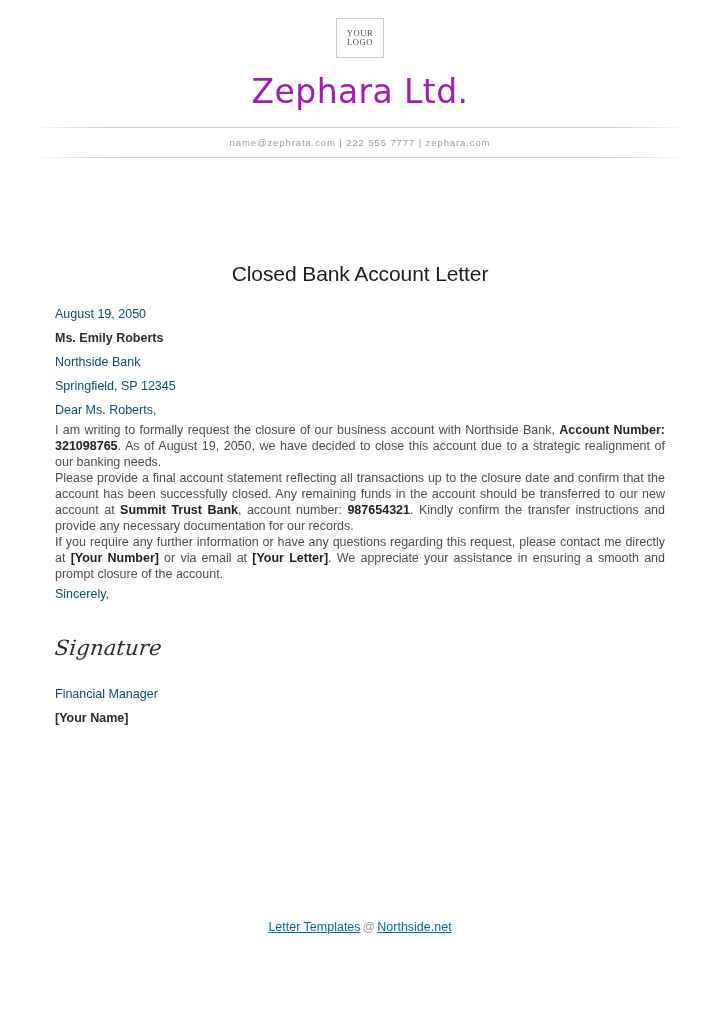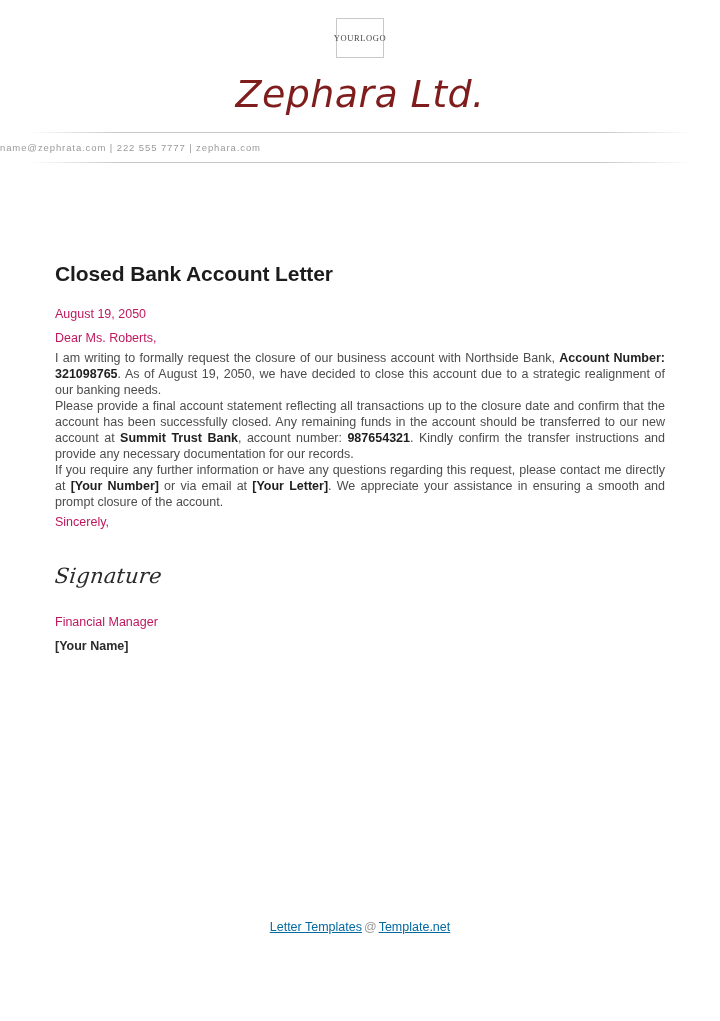--- a/index.html
+++ b/index.html
@@ -21,82 +21,81 @@
   .letterhead {
     padding-top: 18px;
     text-align: center;
   }
   .logo-box {
     width: 48px;
     height: 40px;
     margin: 0 auto;
     border: 1px solid #c9c9c9;
     display: flex;
-    flex-direction: row;
+    flex-direction: column;
     align-items: center;
     justify-content: center;
     line-height: 1.05;
   }
   .logo-box span {
     font-family: "Liberation Serif", serif;
     font-size: 8.5px;
     letter-spacing: 0.6px;
     color: #4a4a4a;
   }
   .company-name {
     margin-top: 14px;
-    font-size: 38px;
+    font-size: 33px;
     font-weight: 400;
     letter-spacing: 0.4px;
-    color: #7f1d1d;
+    color: #a21caf;
     font-family: "DejaVu Sans", sans-serif;
-    font-style: italic;
   }
 
   .rule {
     height: 1px;
     margin: 0 auto;
     width: 664px;
     background: linear-gradient(to right,
         rgba(210,210,210,0) 0%,
         rgba(196,196,196,0.95) 14%,
         rgba(196,196,196,0.95) 86%,
         rgba(210,210,210,0) 100%);
   }
   .rule-top { margin-top: 16px; }
   .rule-bottom { margin-top: 0px; }
 
   .contact-line {
-    text-align: left;
+    text-align: center;
     font-size: 9.5px;
     letter-spacing: 0.9px;
     color: #9a9a9a;
     padding: 9px 0 9px 0;
   }
 
   
   .letter {
     position: absolute;
     left: 55px;
     top: 262px;
     width: 610px;
   }
   .doc-title {
-    text-align: left;
+    text-align: center;
     font-size: 21px;
-    font-weight: bold;
+    font-weight: normal;
     color: #1c1c1c;
     letter-spacing: -0.1px;
     margin: 0 0 16px 0;
     font-family: "Liberation Sans", sans-serif;
   }
   .line {
     font-size: 12.5px;
     line-height: 24px;
-    color: #be185d;
+    color: #0c4a6e;
   }
   .line.bold { font-weight: bold; color: #2b2b2b; }
   p.para {
     margin: 0;
     font-size: 12.5px;
     line-height: 16px;
     color: #4c4c4c;
     text-align: justify;
     text-justify: inter-word;
   }
@@ -154,20 +153,23 @@
 
 </div>
 
 <div class="letter">
 
   <h1 class="doc-title">Closed Bank Account Letter</h1>
 
   <div class="line">August 19, 2050</div>
 
   <div>
+    <div class="line bold">Ms. Emily Roberts</div>
+    <div class="line">Northside Bank</div>
+    <div class="line">Springfield, SP 12345</div>
   </div>
 
   <div class="line">Dear Ms. Roberts,</div>
 
   <p class="para"><span>I am writing to formally request the closure of our business account with Northside Bank, </span><b>Account Number: 321098765</b><span>. As of August 19, 2050, we have decided to close this account due to a strategic realignment of our banking needs.</span></p>
 
   <p class="para"><span>Please provide a final account statement reflecting all transactions up to the closure date and confirm that the account has been successfully closed. Any remaining funds in the account should be transferred to our new account at </span><b>Summit Trust Bank</b><span>, account number: </span><b>987654321</b><span>. Kindly confirm the transfer instructions and provide any necessary documentation for our records.</span></p>
 
   <p class="para"><span>If you require any further information or have any questions regarding this request, please contact me directly at </span><b>[Your Number]</b><span> or via email at </span><b>[Your Letter]</b><span>. We appreciate your assistance in ensuring a smooth and prompt closure of the account.</span></p>
 
@@ -176,14 +178,14 @@
   <div class="signature">Signature</div>
 
   <div class="signoff">
     <div class="line">Financial Manager</div>
     <div class="line bold">[Your Name]</div>
   </div>
 
 </div>
 
 <div class="footer">
-  <a href="#">Letter Templates</a><span class="at">@</span><a href="#">Template.net</a>
+  <a href="#">Letter Templates</a><span class="at">@</span><a href="#">Northside.net</a>
 </div>
 
 </body></html>

